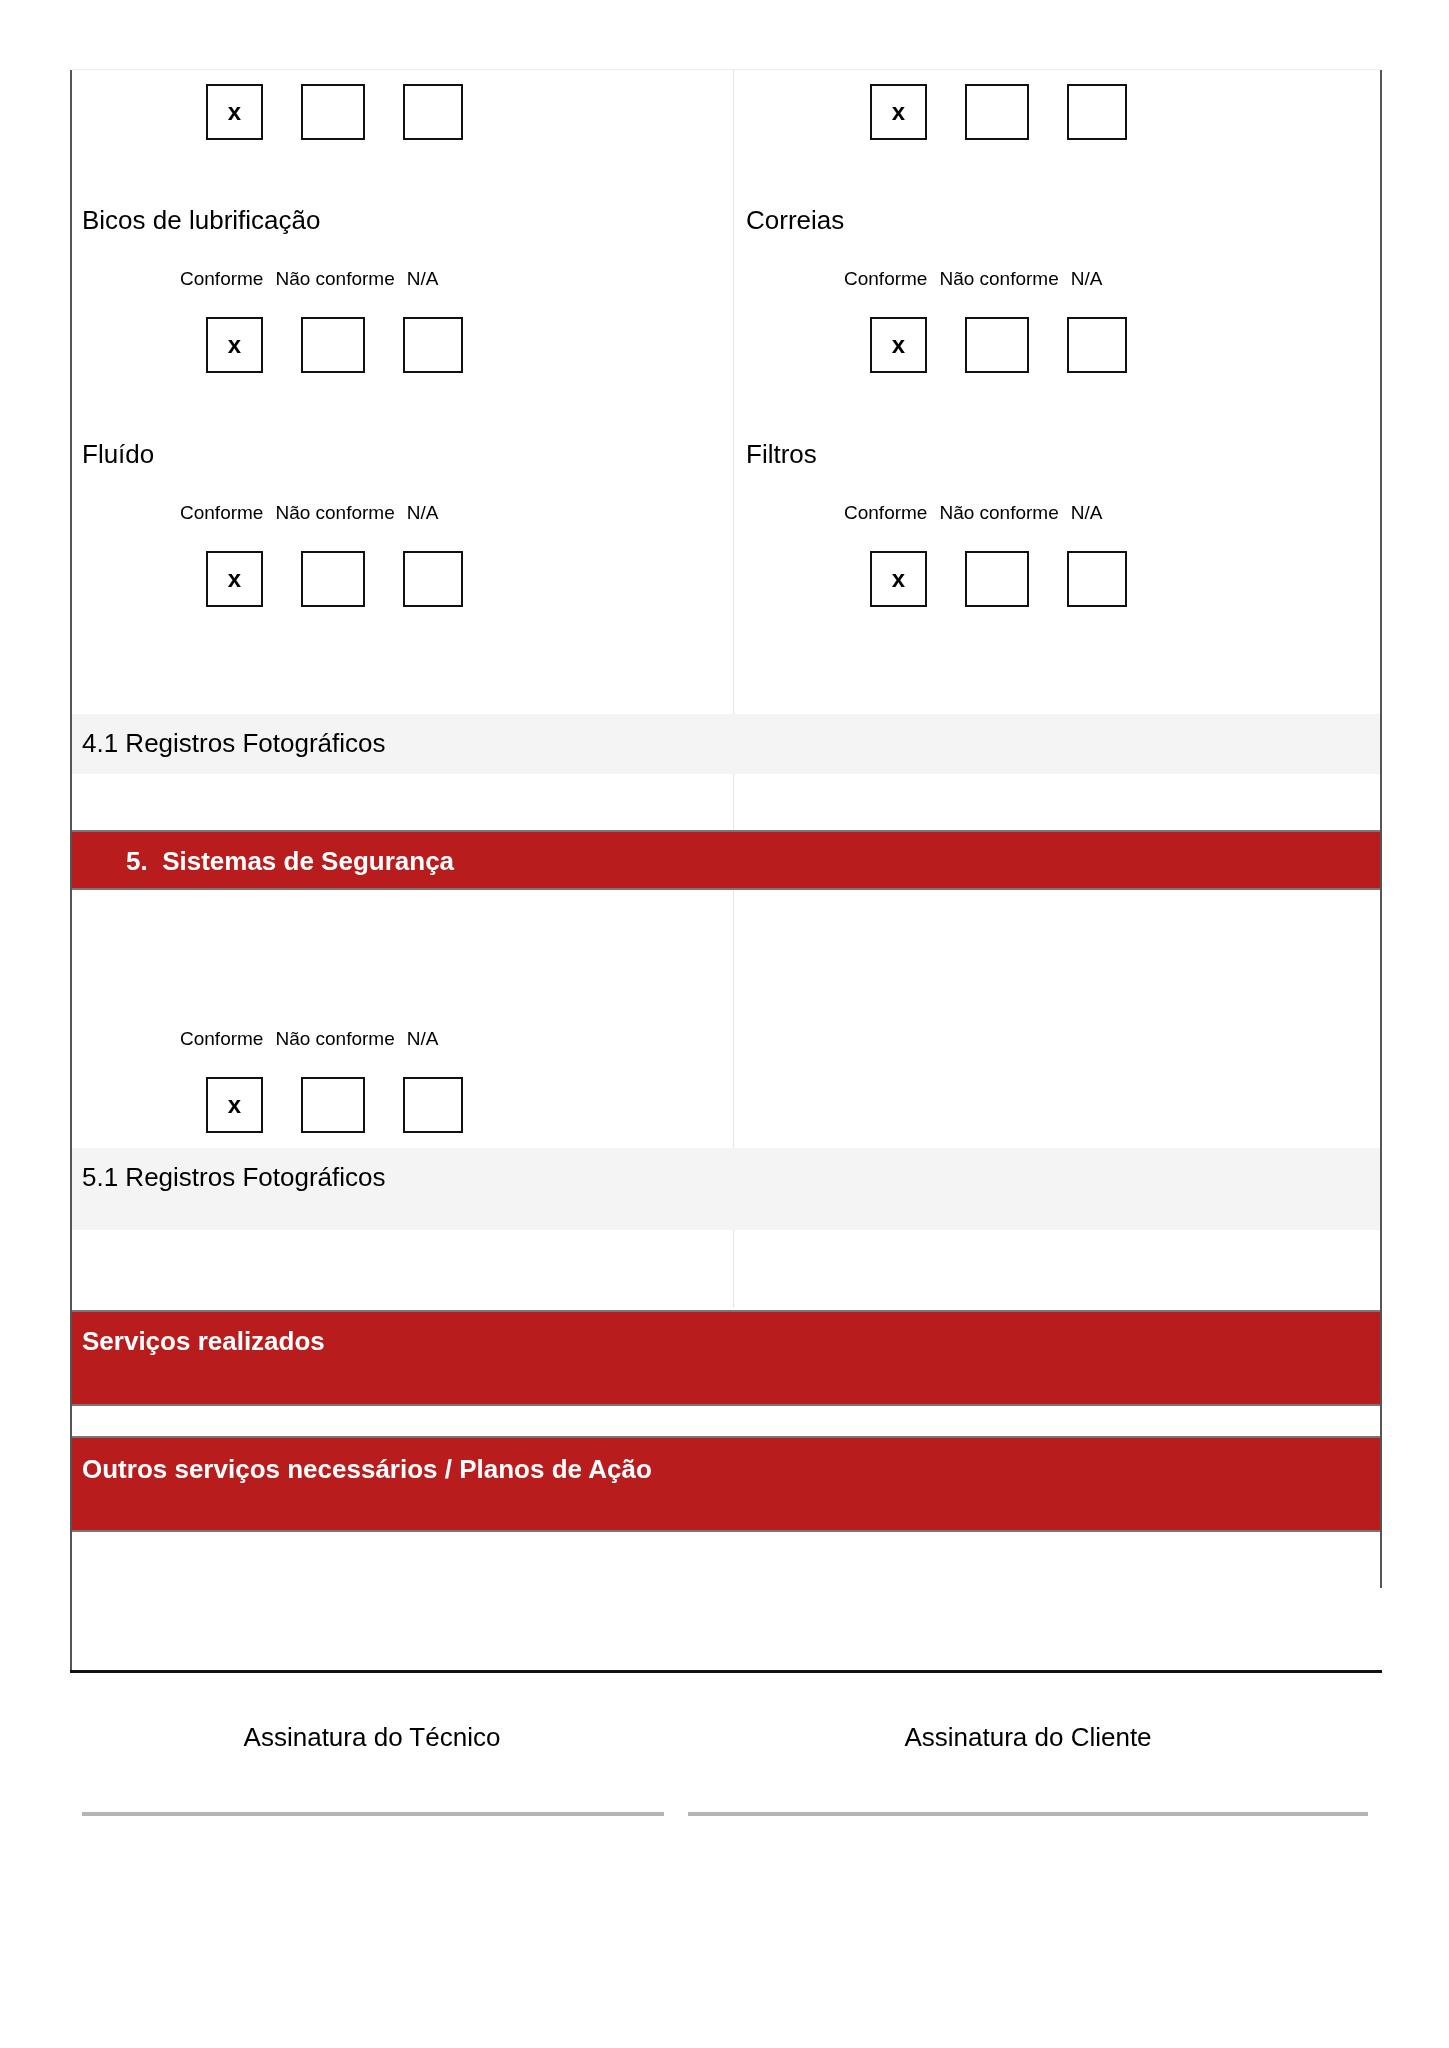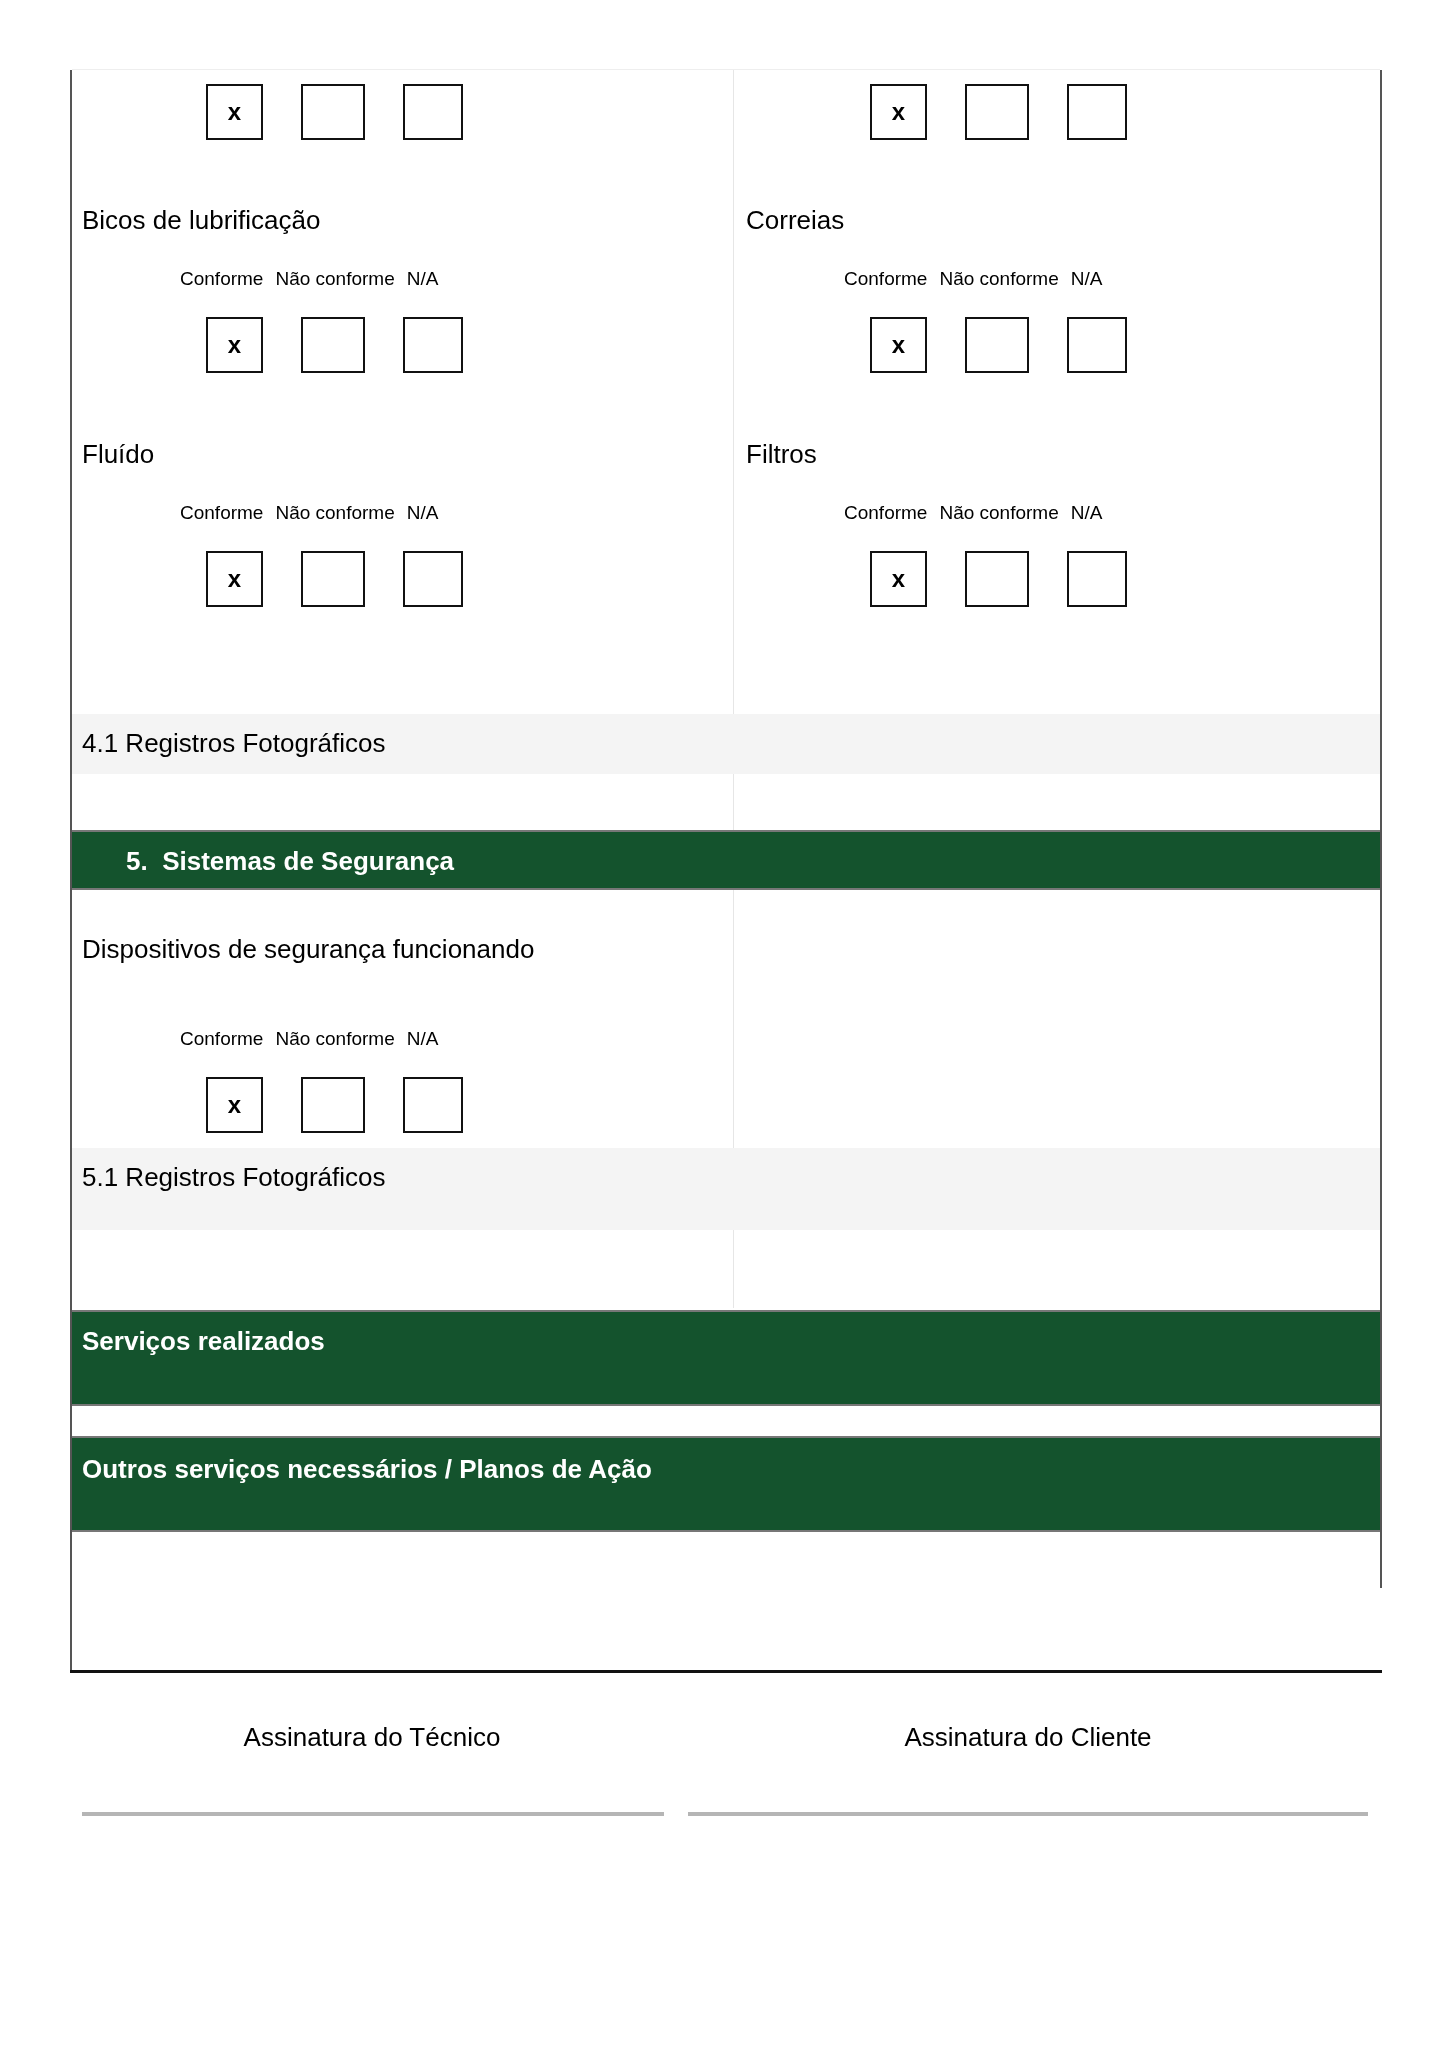--- a/index.html
+++ b/index.html
@@ -13,21 +13,21 @@
   .opt-labels { position:absolute; font-size:19px; white-space:nowrap; }
   .opt-labels span { margin-right:12px; }
   .boxes { position:absolute; height:58px; }
   .box { position:absolute; top:0; height:56px; border:2px solid #111; box-sizing:border-box; background:#fff; display:flex; align-items:center; justify-content:center; font-weight:bold; font-size:24px; }
   .box.b1 { left:0; width:57px; }
   .box.b2 { left:95px; width:64px; }
   .box.b3 { left:197px; width:60px; }
 
   .light-row { position:absolute; left:72px; width:1308px; background:#f4f4f4; }
   .light-row .txt { position:absolute; left:10px; font-size:26px; }
-  .dark-row { position:absolute; left:72px; width:1308px; background:#14532d; color:#fff; border-top:2px solid #777; border-bottom:2px solid #777; box-sizing:border-box; }
+  .dark-row { position:absolute; left:72px; width:1308px; background:#b91c1c; color:#fff; border-top:2px solid #777; border-bottom:2px solid #777; box-sizing:border-box; }
   .dark-row .txt { position:absolute; left:10px; font-weight:bold; font-size:26px; }
 
   .bottom-line { position:absolute; left:70px; top:1670px; width:1312px; height:3px; background:#111; }
   .sig-label { position:absolute; font-size:26px; text-align:center; }
   .sig-line { position:absolute; height:4px; background:#b5b5b5; }
 </style>
 </head>
 <body>
 
 <div class="topline"></div>
@@ -90,21 +90,20 @@
 
 <div class="light-row" style="top:714px;height:60px;">
   <div class="txt" style="top:14px;">4.1 Registros Fotográficos</div>
 </div>
 
 <div class="dark-row" style="top:830px;height:60px;">
   <div class="txt" style="left:54px;top:14px;"><span>5.</span>&nbsp;&nbsp;<span>Sistemas de Segurança</span></div>
 </div>
 
 <div class="item-title" style="left:82px;top:933px;">
-  <div>Dispositivos de segurança funcionando</div>
 </div>
 <div class="opt-labels" style="left:180px;top:1028px;">
   <span>Conforme</span><span>Não conforme</span><span>N/A</span>
 </div>
 <div class="boxes" style="left:206px;top:1077px;width:260px;">
   <div class="box b1">x</div>
   <div class="box b2"></div>
   <div class="box b3"></div>
 </div>
 

